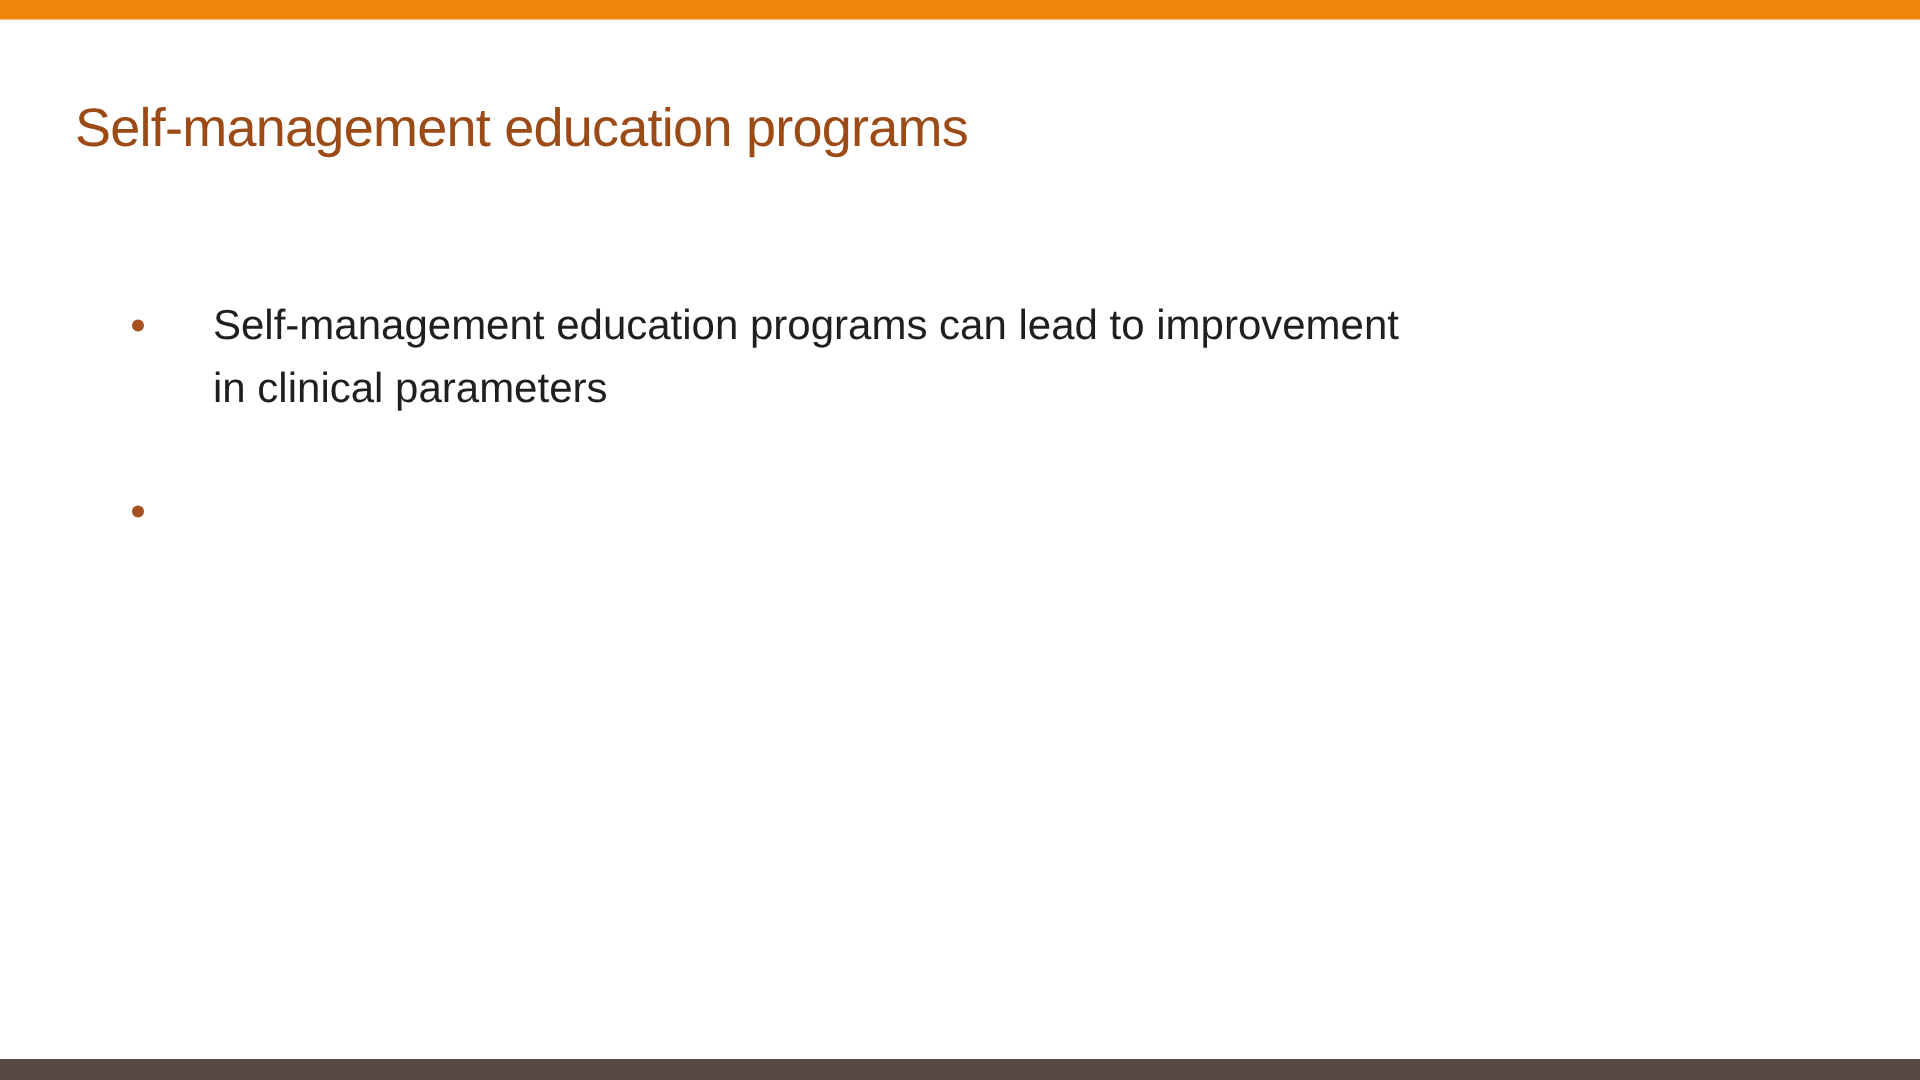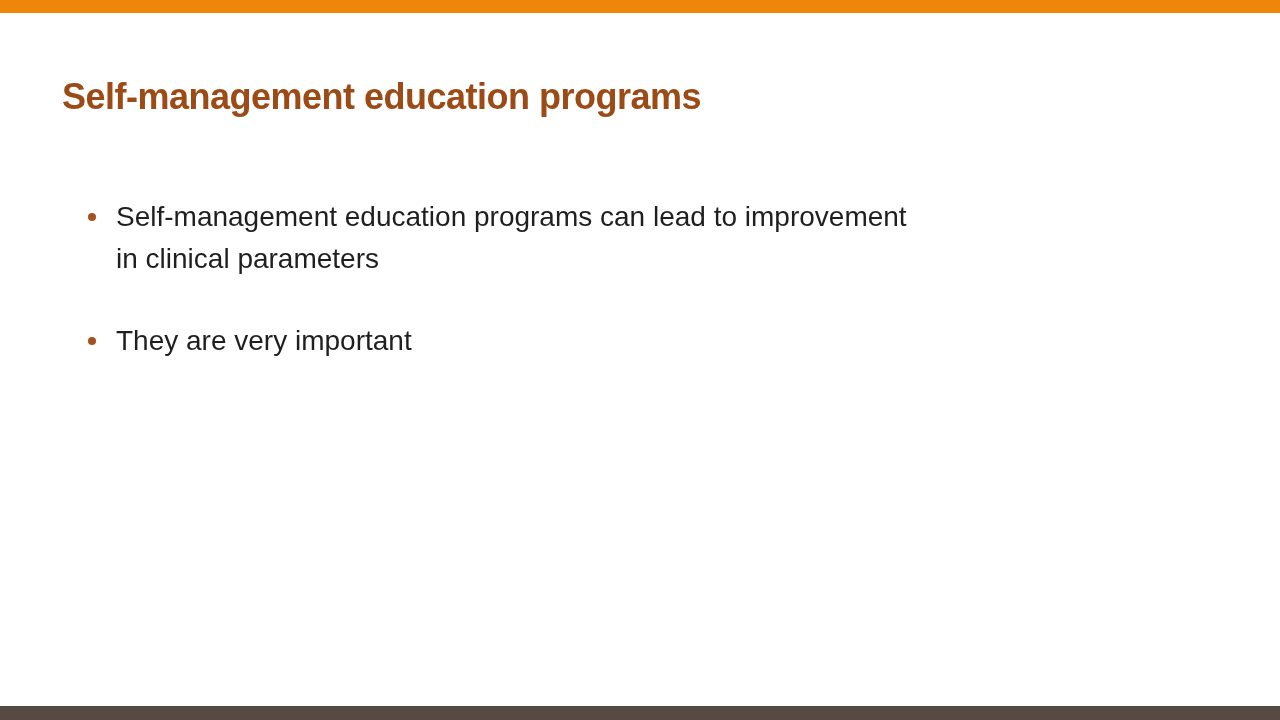--- a/index.html
+++ b/index.html
@@ -34,35 +34,36 @@
     left: 0;
     width: 100%;
     height: 14px;
     background: #564A43;
   }
   .slide-title {
     position: absolute;
     top: 64px;
     left: 50px;
     font-size: 36px;
-    font-weight: bold;
+    font-weight: normal;
     letter-spacing: -0.5px;
     color: #9C4A16;
-    margin: 12px;
+    margin: 0;
   }
   .bullet-list {
     position: absolute;
     top: 196px;
     left: 88px;
     width: 960px;
   }
   .bullet-item {
     display: flex;
     align-items: flex-start;
     margin-bottom: 40px;
+    gap: 26px;
   }
   .bullet-dot {
     width: 8px;
     height: 8px;
     border-radius: 50%;
     background: #A5511F;
     margin-top: 17px;
     margin-right: 20px;
     flex: 0 0 8px;
   }
@@ -86,21 +87,20 @@
   <div class="bullet-list">
 
     <div class="bullet-item">
       <span class="bullet-dot"></span>
       <span class="bullet-text">Self-management education programs can lead to improvement
 in clinical parameters</span>
     </div>
 
     <div class="bullet-item">
       <span class="bullet-dot"></span>
-      <span class="bullet-text">They are very important</span>
     </div>
 
 
   </div>
 
   <div class="bottom-bar"></div>
 
 </div>
 
 </body></html>

